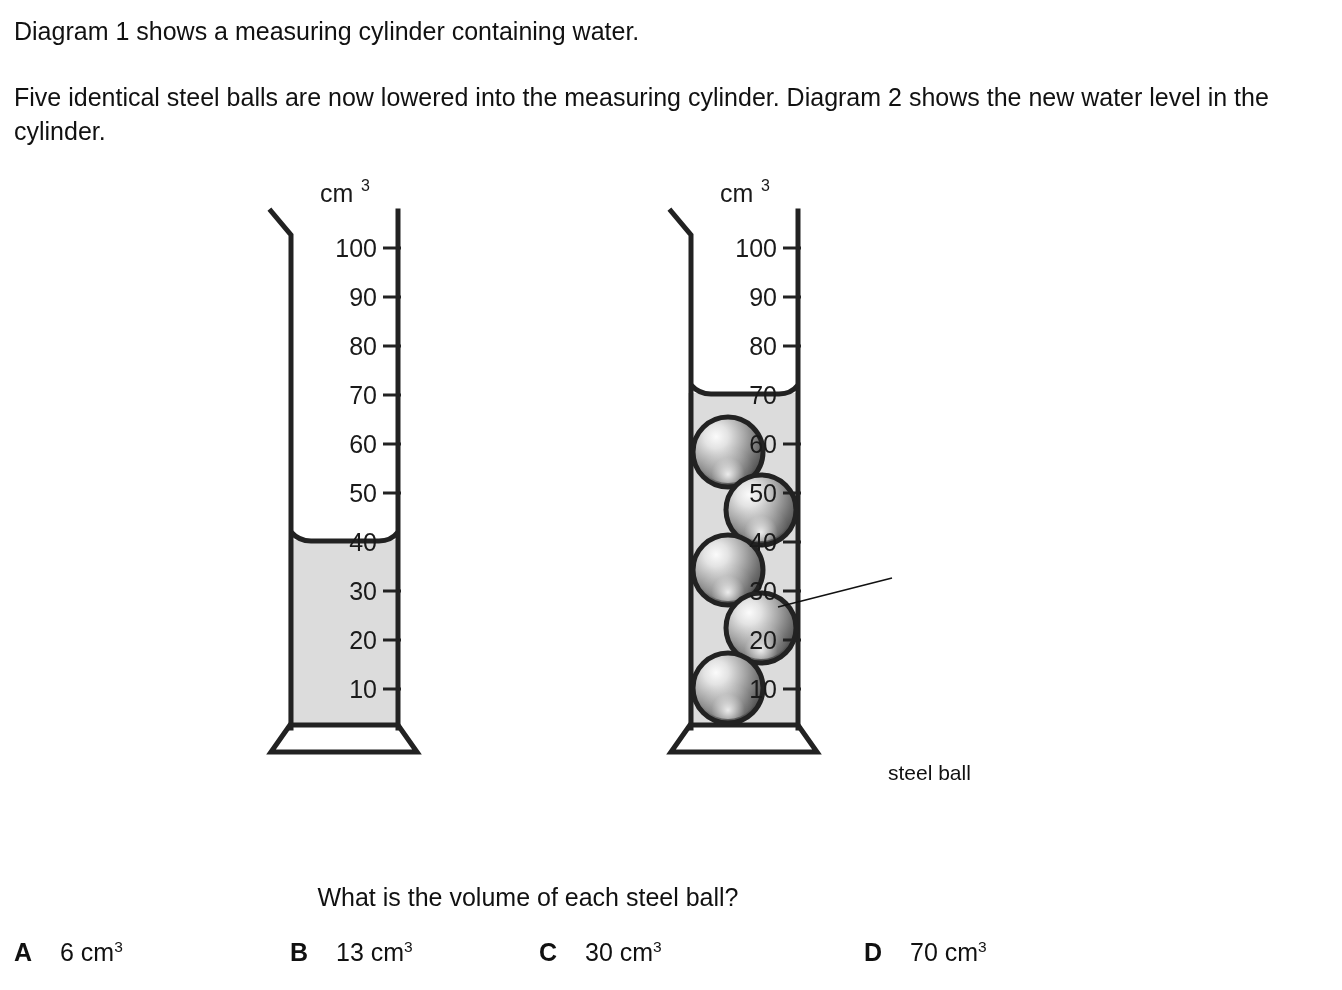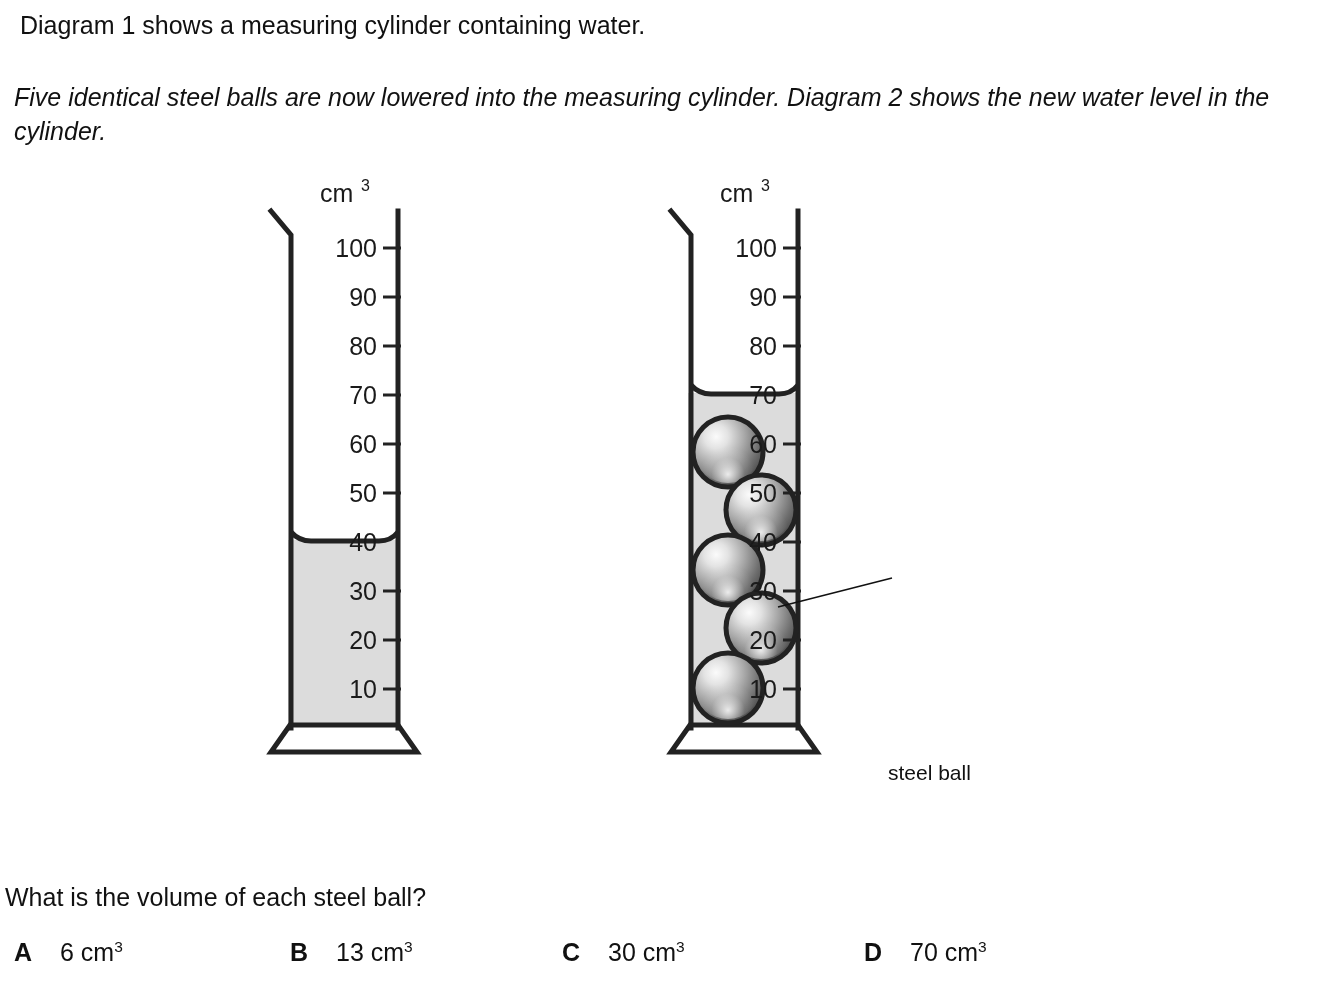--- a/index.html
+++ b/index.html
@@ -15,23 +15,23 @@
     color: #1a1a1a;
     overflow: hidden;
   }
   .stem {
     position: absolute;
     font-size: 25px;
     line-height: 34px;
     color: #111111;
     white-space: pre-wrap;
   }
-  #stem-line-1 { left: 14px; top: 8px; width: 1300px; margin-left: 6px; }
-  #stem-line-2 { left: 14px; top: 80px; width: 1320px; font-style: italic; }
-  #question-line { left: 5px; top: 880px; width: 1000px; }
+  #stem-line-1 { left: 14px; top: 14px; width: 1300px; }
+  #stem-line-2 { left: 14px; top: 80px; width: 1320px; }
+  #question-line { left: 28px; top: 880px; width: 1000px; text-align: center; }
 
   .diagram-area {
     position: absolute;
     left: 0;
     top: 180px;
     width: 1342px;
     height: 670px;
   }
   .cyl-svg {
     position: absolute;
@@ -67,21 +67,21 @@
   .option .opt-letter {
     font-weight: bold;
     display: inline-block;
     width: 46px;
   }
   .option .opt-value { display: inline-block; }
   sup { font-size: 0.62em; vertical-align: super; line-height: 0; }
 
   #option-A { left: 14px; }
   #option-B { left: 290px; }
-  #option-C { left: 562px; }
+  #option-C { left: 539px; }
   #option-D { left: 864px; }
 
   .scale-num {
     font-size: 25px;
     fill: #1a1a1a;
     font-family: "Liberation Sans", sans-serif;
   }
   .unit-label {
     font-size: 25px;
     fill: #1a1a1a;

